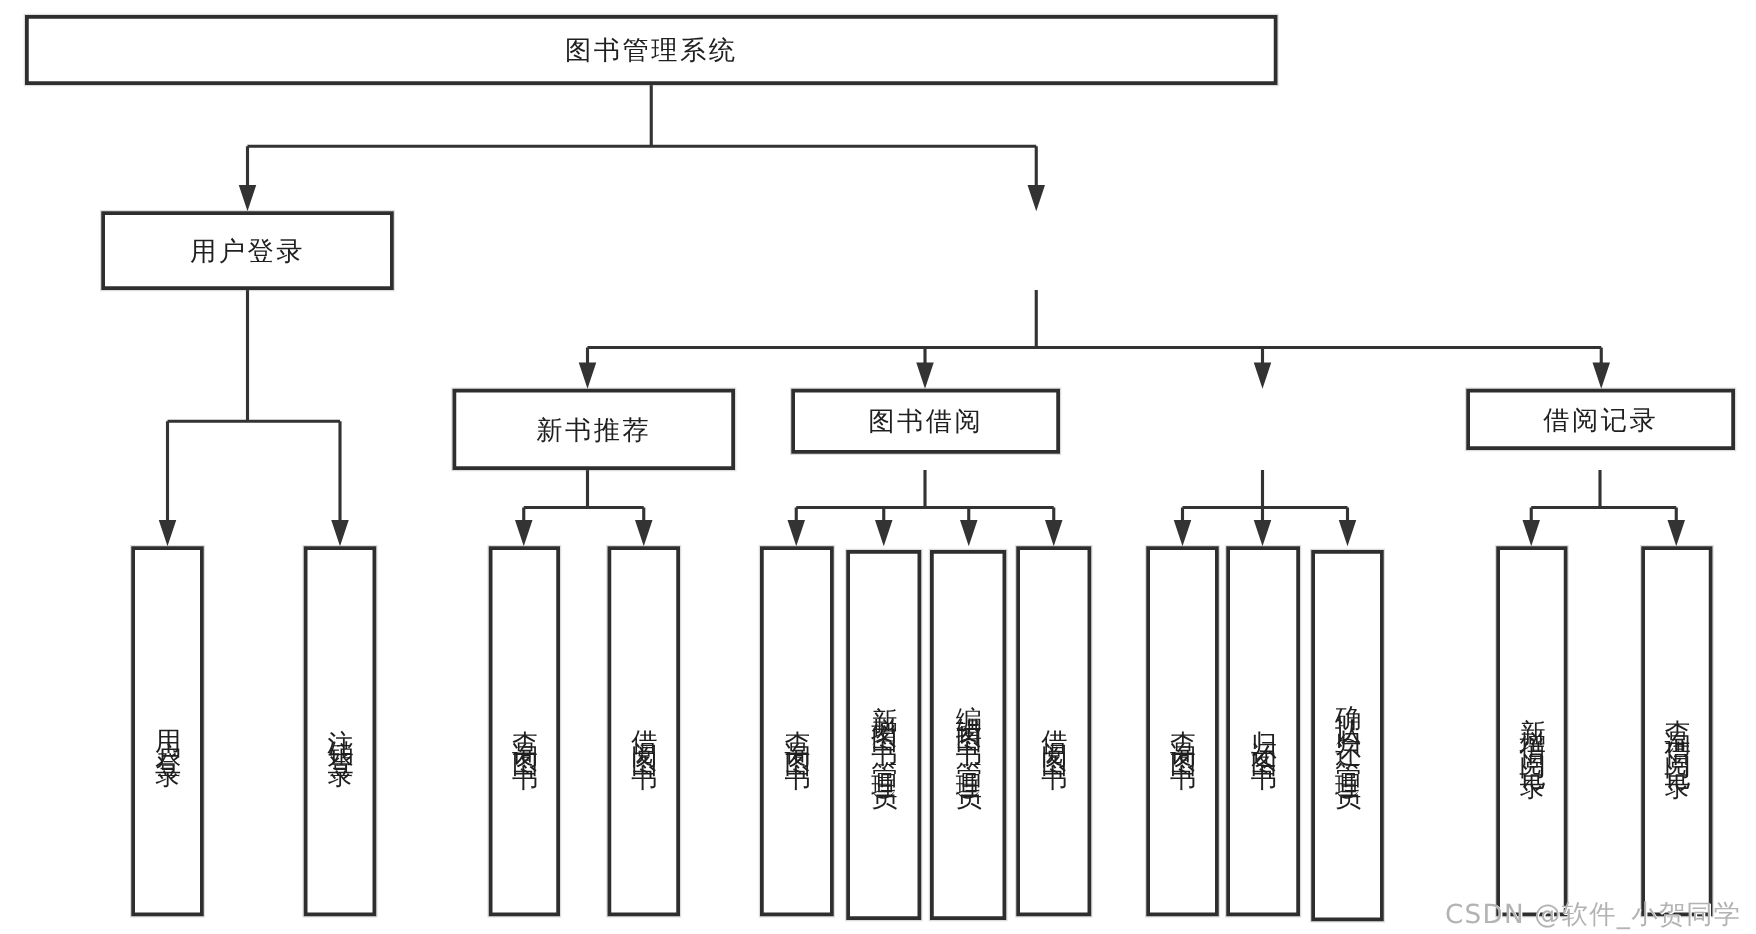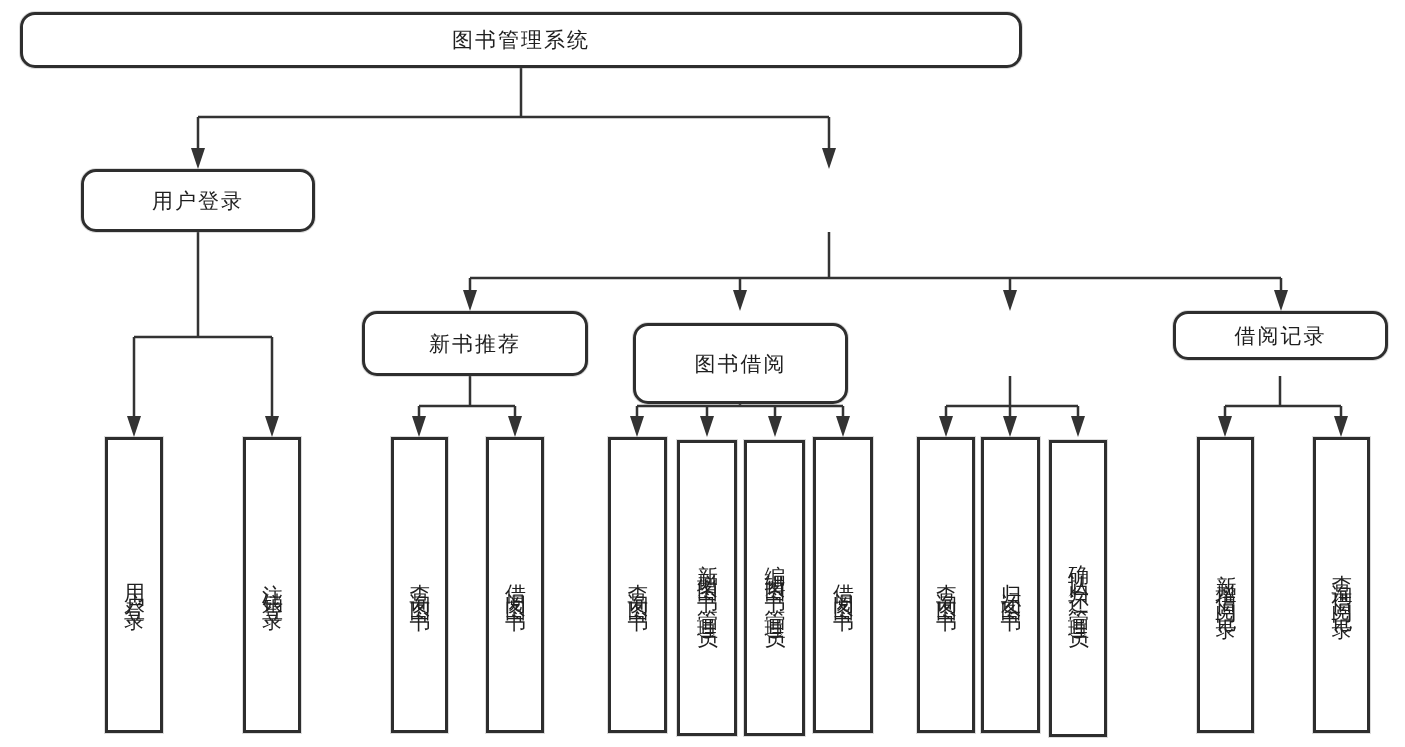--- a/index.html
+++ b/index.html
@@ -37,21 +37,20 @@
     color: #1f1f1f;
     display: flex;
     align-items: center;
     justify-content: center;
     box-shadow: 0 0 0 1px rgba(120,120,120,0.25);
   }
   .box.h {
     font-size: 21px;
     letter-spacing: 2px;
     white-space: nowrap;
-    border-radius: 15px;
   }
   .box.v {
     writing-mode: vertical-rl;
     text-orientation: mixed;
     font-size: 21px;
     letter-spacing: 9px;
     line-height: 1;
   }
   .watermark {
     position: absolute;
@@ -91,35 +90,36 @@
 
     <path class="line" d="M1280,376 V406 M1225,406 H1341 M1225,406 V418 M1341,406 V418"></path>
     <path class="arrow" d="M1218,416 h14 l-7,21 z M1334,416 h14 l-7,21 z"></path>
   </svg>
 
   <div class="box h" style="left:20px; top:12px; width:1002px; height:56px;">图书管理系统</div>
 
   <div class="box h" style="left:81px; top:169px; width:234px; height:63px;">用户登录</div>
 
   <div class="box h" style="left:362px; top:311px; width:226px; height:65px;">新书推荐</div>
-  <div class="box h" style="left:633px; top:311px; width:215px; height:81px;margin-top:12px;">图书借阅</div>
+  <div class="box h" style="left:633px; top:311px; width:215px; height:52px;">图书借阅</div>
   <div class="box h" style="left:1173px; top:311px; width:215px; height:49px;">借阅记录</div>
 
   <div class="box v" style="left:105px; top:437px; width:58px; height:296px;">用户登录</div>
   <div class="box v" style="left:243px; top:437px; width:58px; height:296px;">注销登录</div>
 
   <div class="box v" style="left:391px; top:437px; width:57px; height:296px;">查询图书</div>
   <div class="box v" style="left:486px; top:437px; width:58px; height:296px;">借阅图书</div>
 
   <div class="box v" style="left:608px; top:437px; width:59px; height:296px;">查询图书</div>
   <div class="box v" style="left:677px; top:440px; width:60px; height:296px;">新增图书（管理员）</div>
   <div class="box v" style="left:744px; top:440px; width:61px; height:296px;">编辑图书（管理员）</div>
   <div class="box v" style="left:813px; top:437px; width:60px; height:296px;">借阅图书</div>
 
   <div class="box v" style="left:917px; top:437px; width:58px; height:296px;">查询图书</div>
   <div class="box v" style="left:981px; top:437px; width:59px; height:296px;">归还图书</div>
   <div class="box v" style="left:1049px; top:440px; width:58px; height:297px;">确认归还（管理员）</div>
 
   <div class="box v" style="left:1197px; top:437px; width:57px; height:296px;">新增借阅记录</div>
   <div class="box v" style="left:1313px; top:437px; width:57px; height:296px;">查询借阅记录</div>
 
+  <div class="watermark">CSDN @软件_小贺同学</div>
 
 </div>
 
 </body></html>

